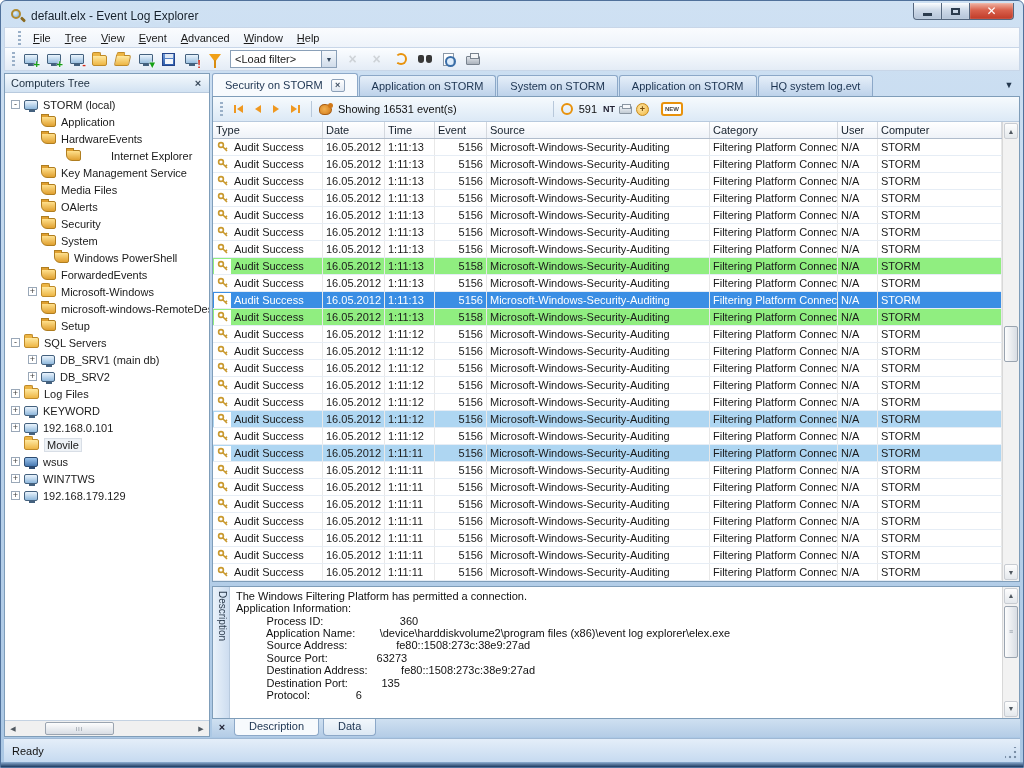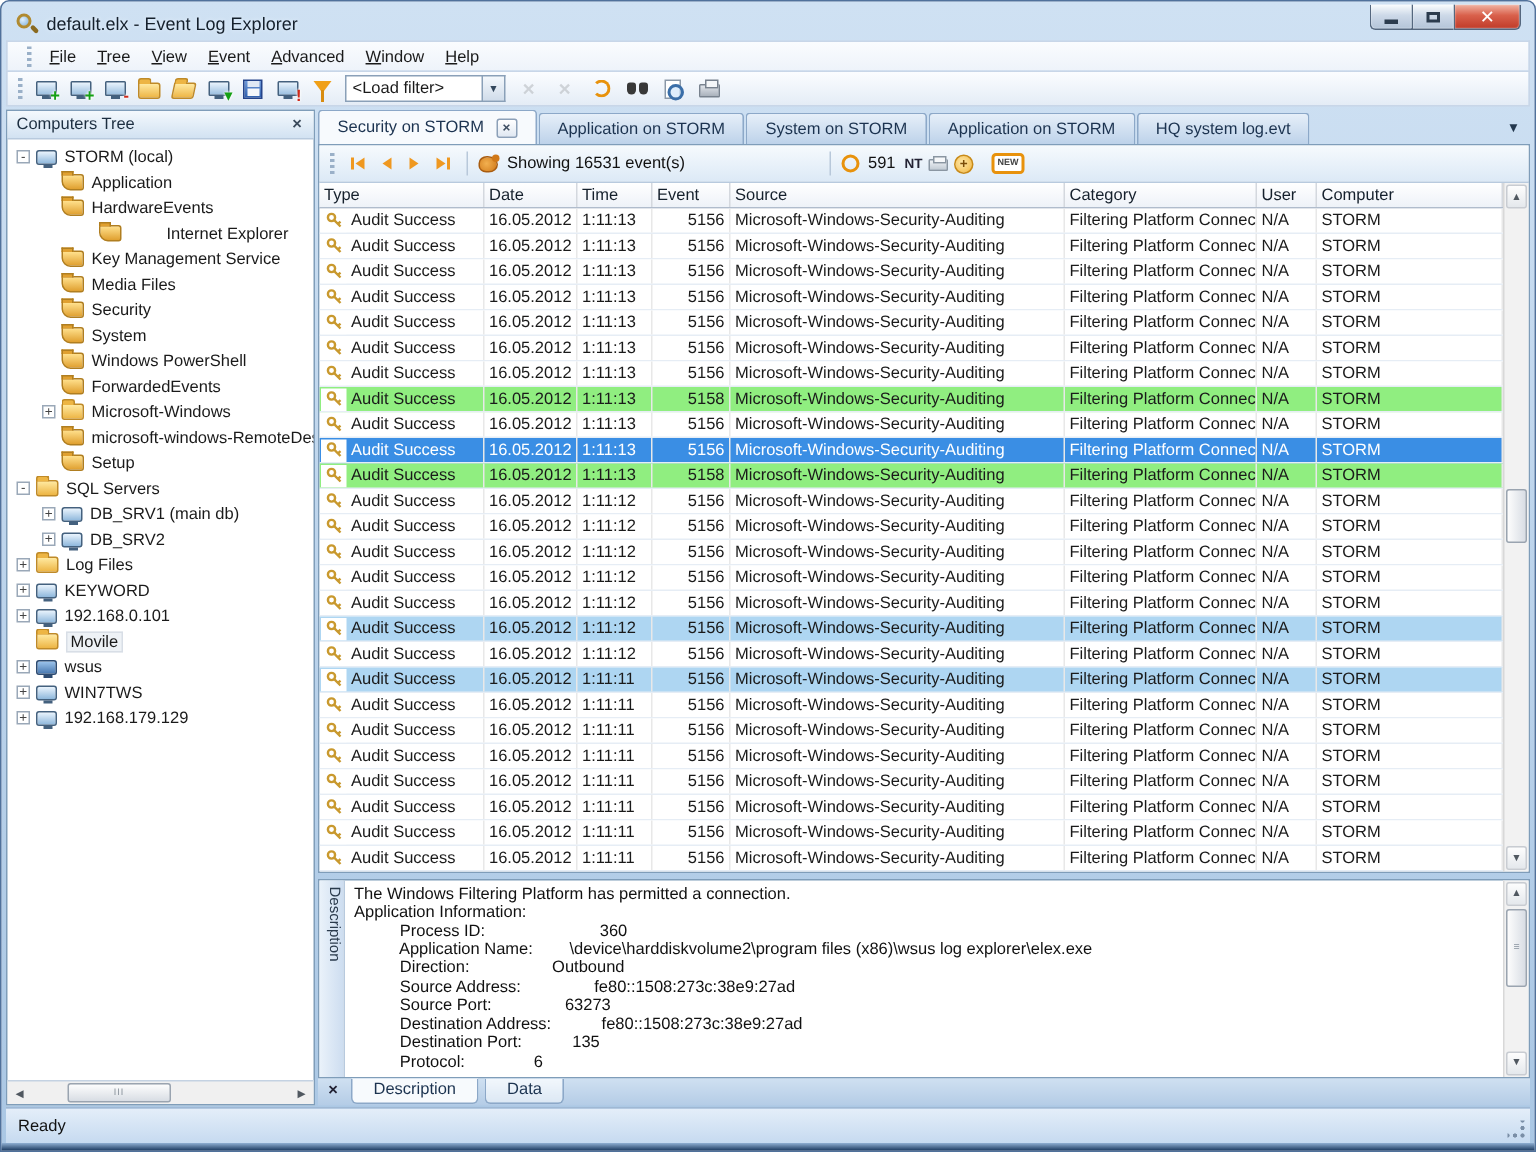--- a/index.html
+++ b/index.html
@@ -318,28 +318,33 @@
             <span class="tlabel">Key Management Service</span>
           </div>
           <div class="titem" style="padding-left: 23px;">
             <span class="exp none">+</span>
             <span class="ticon ic-log"></span>
             <span class="tlabel">Media Files</span>
           </div>
           <div class="titem" style="padding-left: 23px;">
             <span class="exp none">+</span>
             <span class="ticon ic-log"></span>
+            <span class="tlabel">OAlerts</span>
+          </div>
+          <div class="titem" style="padding-left: 23px;">
+            <span class="exp none">+</span>
+            <span class="ticon ic-log"></span>
             <span class="tlabel">Security</span>
           </div>
           <div class="titem" style="padding-left: 23px;">
             <span class="exp none">+</span>
             <span class="ticon ic-log"></span>
             <span class="tlabel">System</span>
           </div>
-          <div class="titem" style="padding-left: 23px;">
+          <div class="titem" style="padding-left: 36px;">
             <span class="exp none">+</span>
             <span class="ticon ic-log"></span>
             <span class="tlabel">Windows PowerShell</span>
           </div>
           <div class="titem" style="padding-left: 23px;">
             <span class="exp none">+</span>
             <span class="ticon ic-log"></span>
             <span class="tlabel">ForwardedEvents</span>
           </div>
           <div class="titem" style="padding-left: 23px;">
@@ -962,22 +967,21 @@
       </div>
 
       <div class="splitter"></div>
 
       <div class="descbox">
         <div class="desc-side">Description</div>
         <div class="desc-body" id="descbody">
             <div class="desc-line">The Windows Filtering Platform has permitted a connection.</div>
             <div class="desc-line">Application Information:</div>
             <div class="desc-line">          Process ID:                         360</div>
-            <div class="desc-line">          Application Name:        \device\harddiskvolume2\program files (x86)\wsus log explorer\elex.exe</div>
-            <div class="desc-line">          Direction:                  Outbound</div>
+            <div class="desc-line">          Application Name:        \device\harddiskvolume2\program files (x86)\event log explorer\elex.exe</div>
             <div class="desc-line">          Source Address:                fe80::1508:273c:38e9:27ad</div>
             <div class="desc-line">          Source Port:                63273</div>
             <div class="desc-line">          Destination Address:           fe80::1508:273c:38e9:27ad</div>
             <div class="desc-line">          Destination Port:           135</div>
             <div class="desc-line">          Protocol:               6</div>
           </div>
         <div class="desc-scroll">
           <span class="vs-arrow">▲</span>
           <span class="vs-track">
               <span class="ds-thumb">≡</span>

